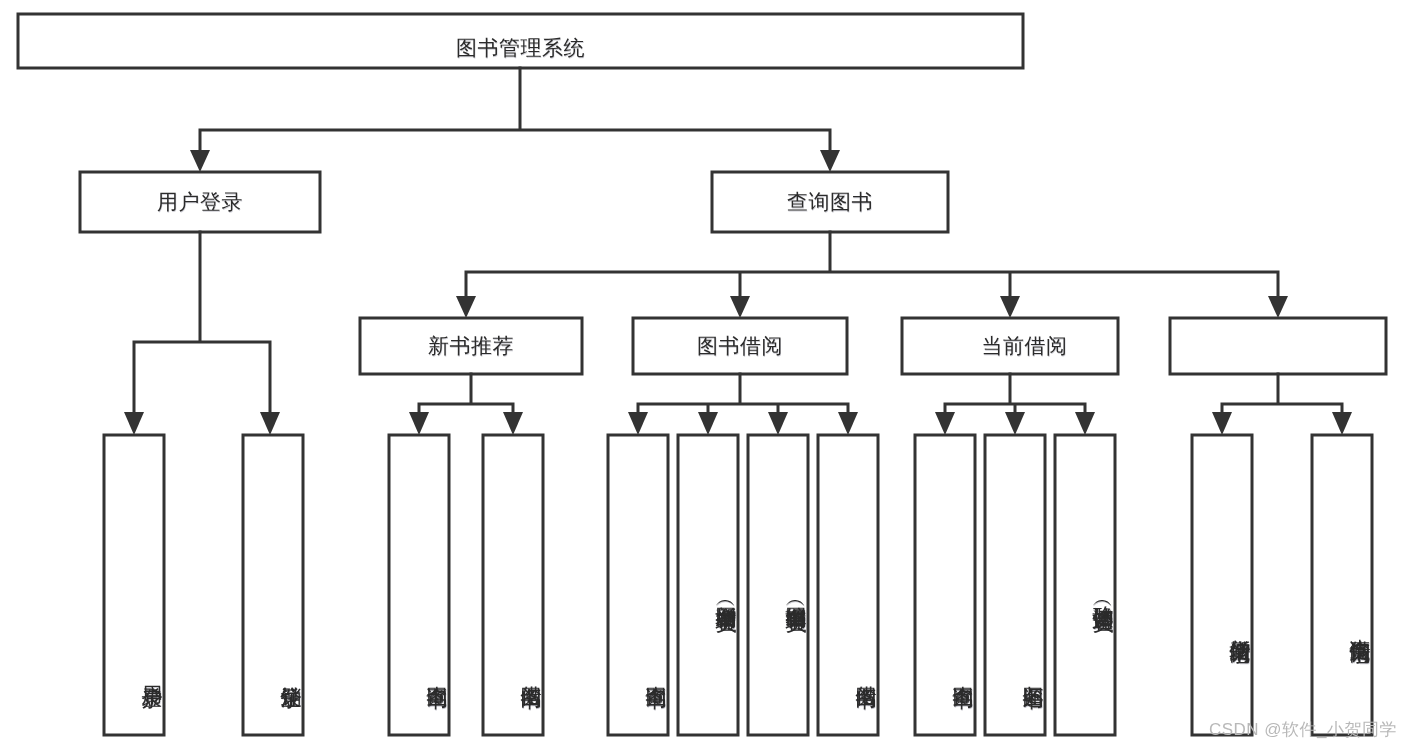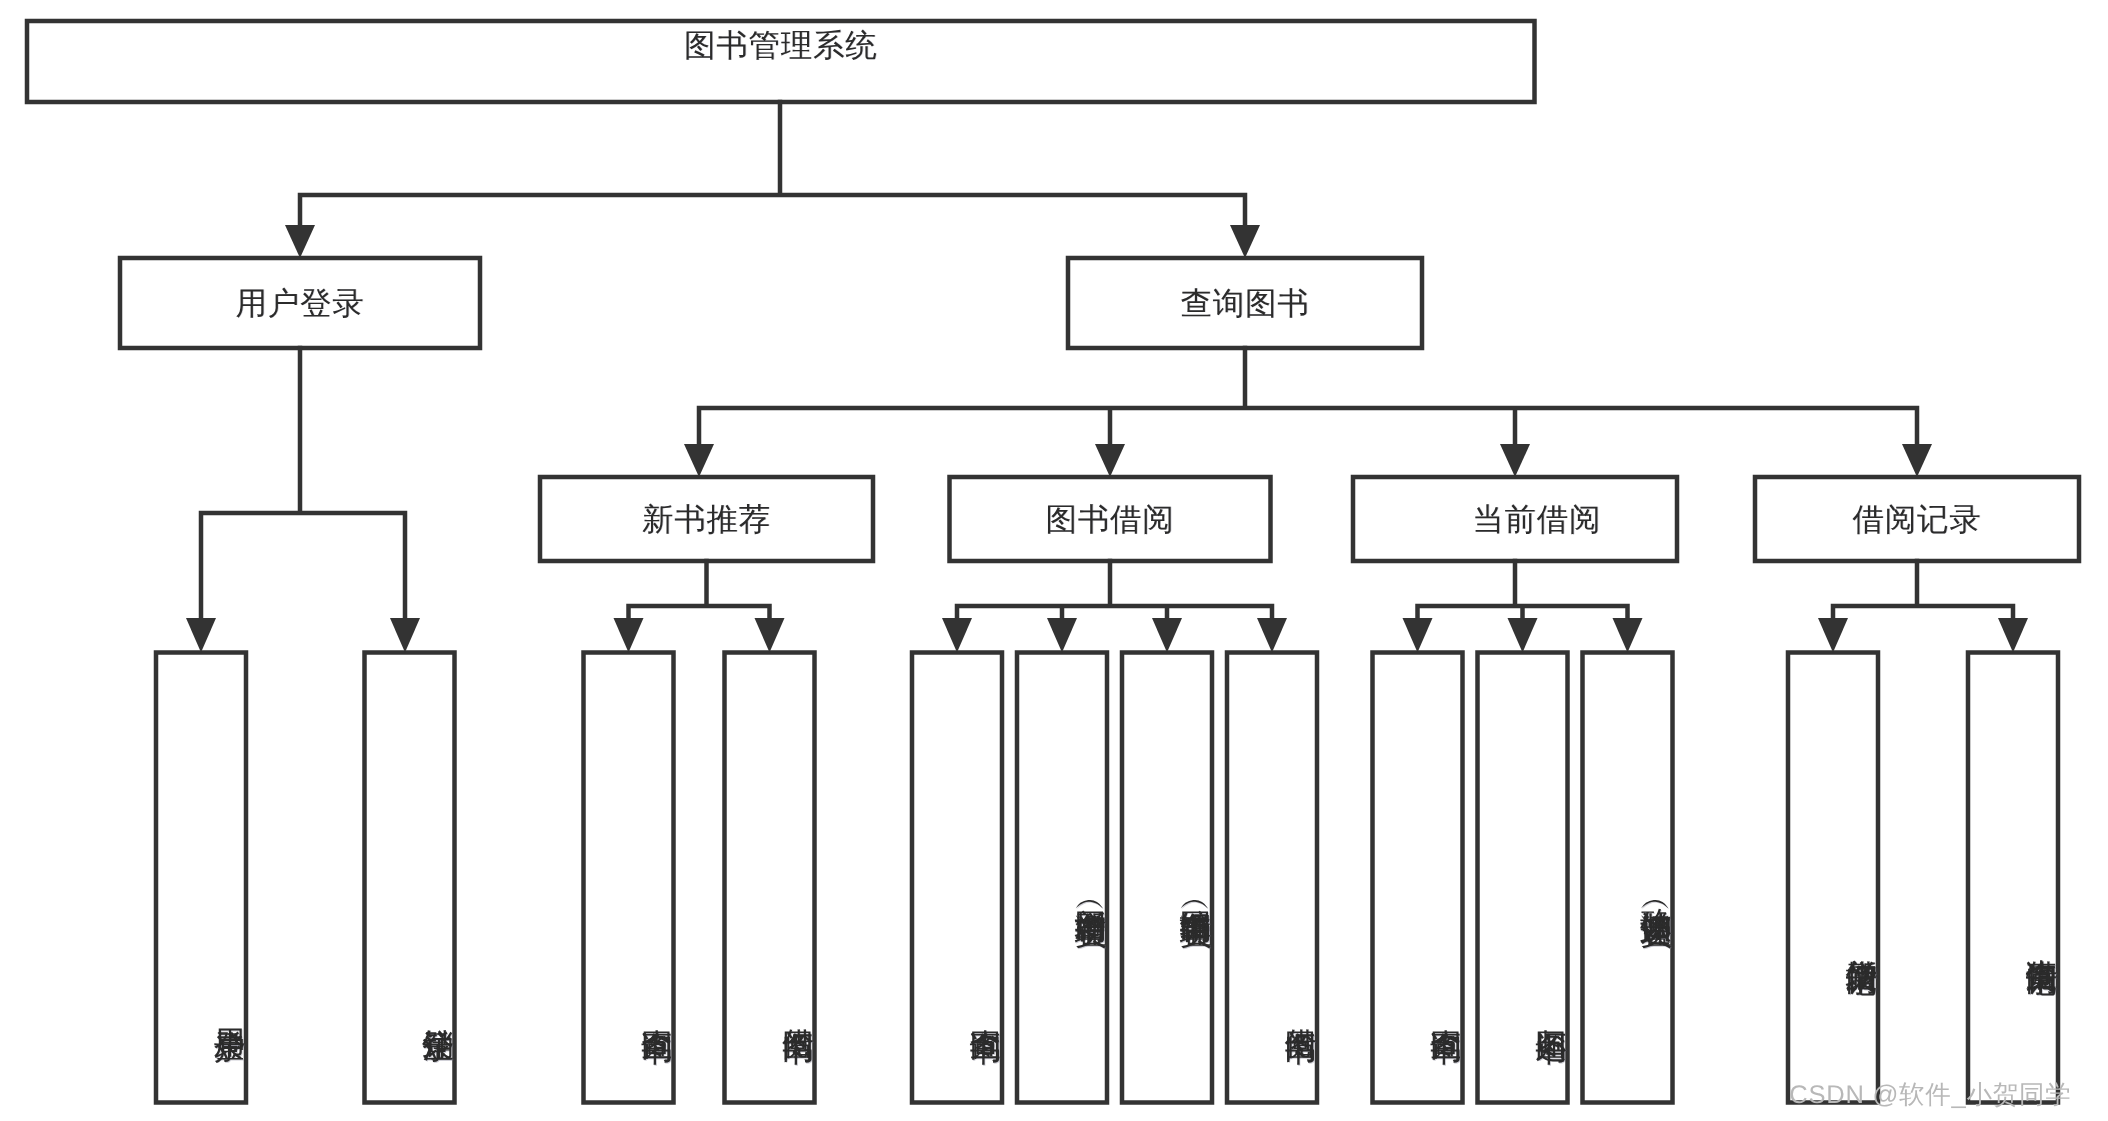--- a/index.html
+++ b/index.html
@@ -62,21 +62,21 @@
     font-size: 21px;
     writing-mode: vertical-rl;
     text-orientation: upright;
     line-height: 1.12;
     letter-spacing: 1px;
     text-shadow: 0.5px 0.5px 0 rgba(120,120,140,0.35);
     overflow: hidden;
   }
   .watermark {
     position: absolute;
-    right: 24px;
+    right: 8px;
     bottom: 6px;
     font-size: 17px;
     color: #b8b8b8;
     white-space: nowrap;
     letter-spacing: 0.5px;
   }
 </style>
 </head>
 <body>
 
@@ -152,33 +152,32 @@
 
       <polygon class="arrow-head" points="935,412 955,412 945,435"></polygon>
       <polygon class="arrow-head" points="1005,412 1025,412 1015,435"></polygon>
       <polygon class="arrow-head" points="1075,412 1095,412 1085,435"></polygon>
 
       <polygon class="arrow-head" points="1212,412 1232,412 1222,435"></polygon>
       <polygon class="arrow-head" points="1332,412 1352,412 1342,435"></polygon>
     </g>
   </svg>
 
-  <div class="node-label-h" style="left:18px; top:8px; width:1005px; height:43px;">图书管理系统</div>
+  <div class="node-label-h" style="left:18px; top:26px; width:1005px; height:43px;">图书管理系统</div>
 
   <div class="node-label-h" style="left:80px; top:172px; width:240px; height:60px;">用户登录</div>
 
   <div class="node-label-h" style="left:712px; top:172px; width:236px; height:60px;">查询图书</div>
 
   <div class="node-label-h" style="left:633px; top:318px; width:214px; height:56px;">图书借阅</div>
 
   <div class="node-label-h" style="left:360px; top:318px; width:222px; height:56px;">新书推荐</div>
 
   <div class="node-label-h" style="left:902px; top:318px; width:245px; height:56px;">当前借阅</div>
 
-  <div class="node-label-h" style="left:1170px; top:318px; width:216px; height:56px;">借阅记录</div>
 
   <div class="node-label-v" style="left:104px; top:435px; width:60px; height:300px; padding-top:86px;">用户登录</div>
 
   <div class="node-label-v" style="left:243px; top:435px; width:60px; height:300px; padding-top:86px;">注销登录</div>
 
   <div class="node-label-v" style="left:389px; top:435px; width:60px; height:300px; padding-top:86px;">查询图书</div>
 
   <div class="node-label-v" style="left:483px; top:435px; width:60px; height:300px; padding-top:86px;">借阅图书</div>
 
   <div class="node-label-v" style="left:608px; top:435px; width:60px; height:300px; padding-top:86px;">查询图书</div>

